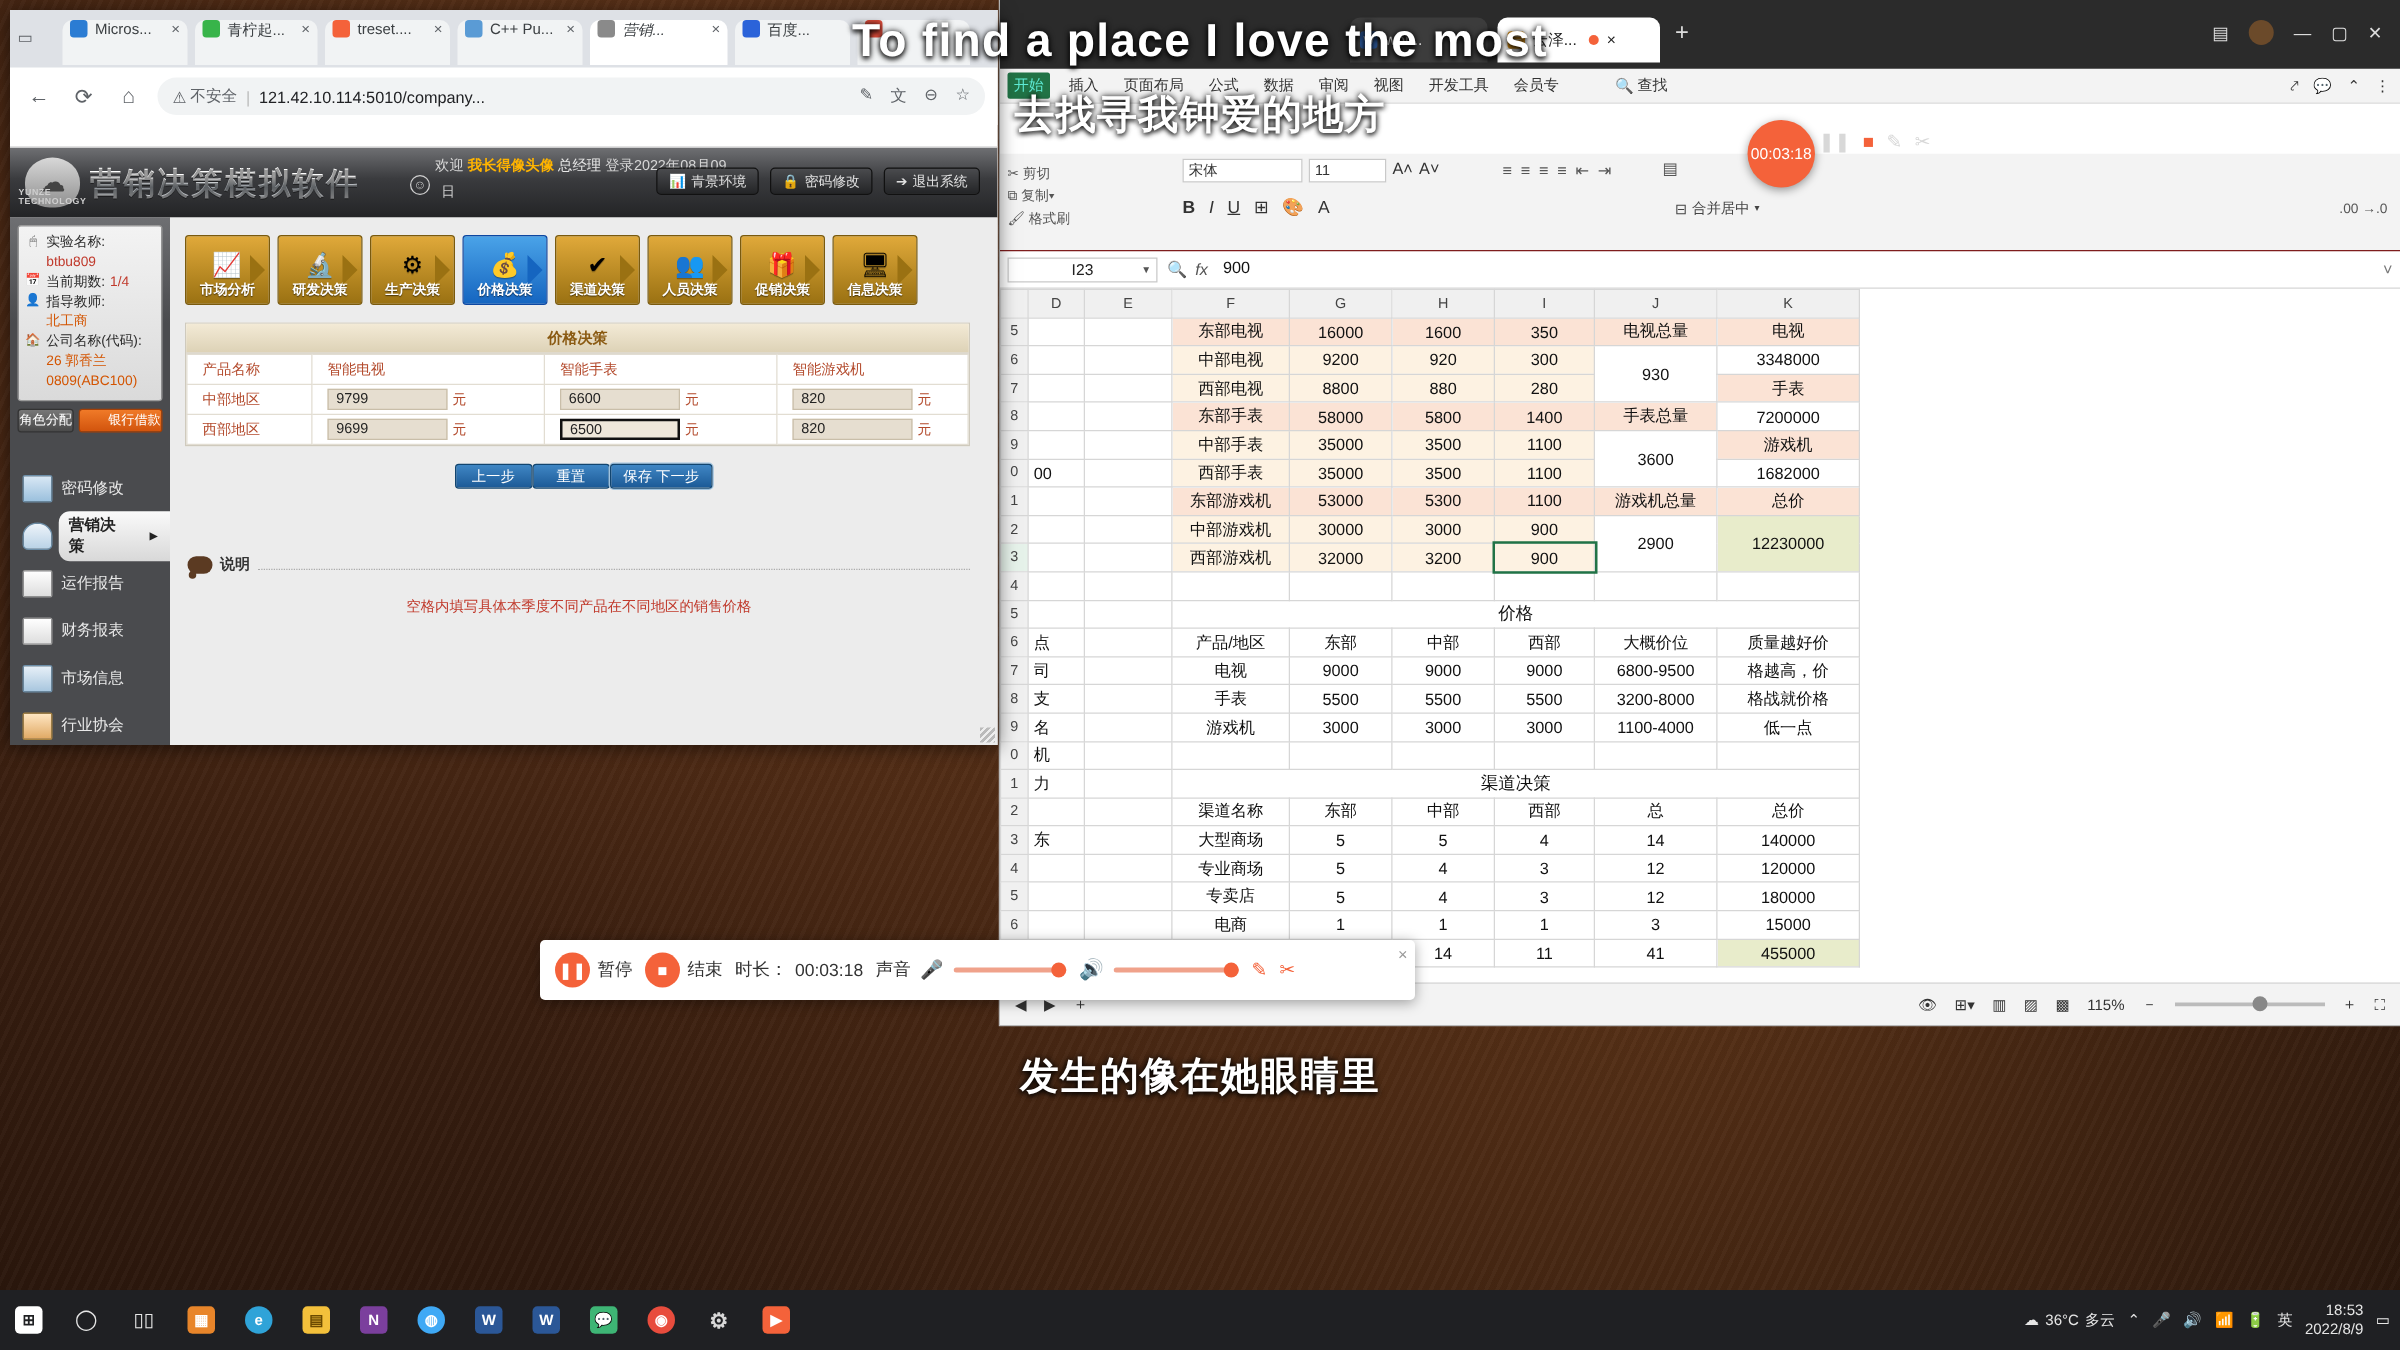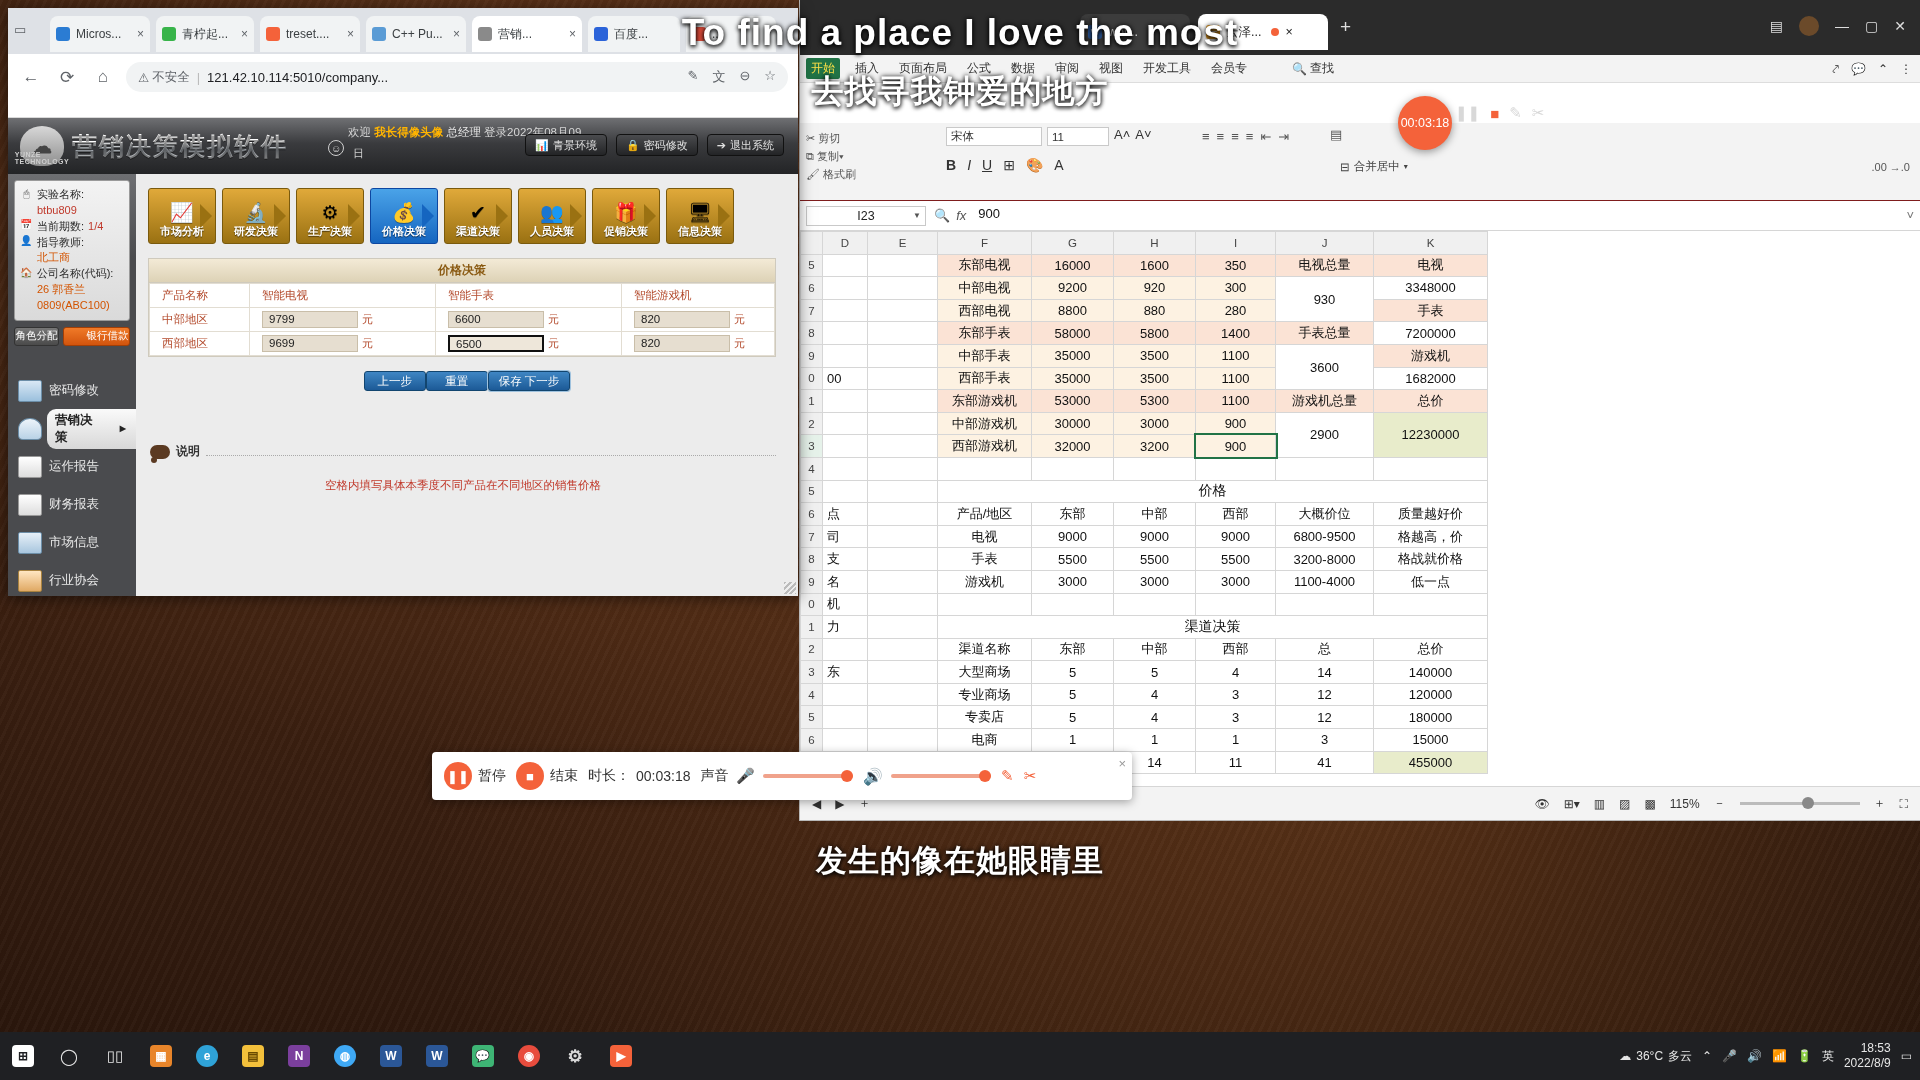--- a/index.html
+++ b/index.html
@@ -36,21 +36,21 @@
     position:absolute;top:14px;height:36px;border-radius:8px 8px 0 0;
     background:#3c3c3c;color:#ddd;font-size:12.5px;display:flex;align-items:center;
     gap:6px;padding:0 8px;white-space:nowrap;overflow:hidden;
   }
   .brow-tab.active{background:#fff;color:#222;}
   #excel-ribbon-tabs{
     height:28px;background:#f3f3f3;border-bottom:1px solid #ddd;display:flex;align-items:center;
     font-size:12px;color:#333;gap:10px;padding-left:6px;
   }
   #excel-ribbon-tabs .rt{padding:2px 5px;white-space:nowrap;}
-  #excel-ribbon-tabs .rt.start{background:#217346;color:#fde047;border-radius:2px;}
+  #excel-ribbon-tabs .rt.start{background:#217346;color:#5eead4;border-radius:2px;}
   #excel-ribbon{
     height:78px;background:#f3f3f3;border-bottom:1px solid #7f1d1d;position:relative;
     font-size:11.5px;color:#333;margin-top:40px;
   }
   #excel-formulabar{
     height:30px;background:#fff;border-bottom:1px solid #d6d6d6;display:flex;align-items:center;
     font-size:13px;color:#222;gap:8px;padding:0 6px;
   }
   #namebox{width:120px;height:20px;border:1px solid #c9c9c9;background:#fff;display:flex;
     align-items:center;justify-content:center;font-size:12.5px;position:relative;}
@@ -75,21 +75,21 @@
   }
   
   #simwin{
     position:absolute;left:8px;top:8px;width:790px;height:588px;
     background:#fff;box-shadow:0 2px 14px rgba(0,0,0,.55);
   }
   #sim-chrome{height:110px;background:#fff;border-bottom:1px solid #d9d9d9;position:relative;}
   #sim-tabstrip{height:46px;background:#dee1e6;position:relative;}
   .stab{
     position:absolute;top:8px;height:36px;border-radius:8px 8px 0 0;background:#f1f3f4;
-    display:flex;align-items:center;gap:6px;padding:0 6px;font-size:12px;color:#3c4043;
+    display:flex;gap:6px;padding:0 6px;font-size:12px;color:#3c4043;
     white-space:nowrap;overflow:hidden;
   }
   .stab.active{background:#fff;}
   .stab .fav{width:14px;height:14px;border-radius:3px;flex:none;}
   .stab .x{margin-left:auto;font-size:12px;color:#5f6368;}
   #sim-toolbar{height:46px;background:#fff;display:flex;align-items:center;gap:10px;padding:0 10px;}
   .navbtn{width:26px;height:26px;display:flex;align-items:center;justify-content:center;color:#5f6368;font-size:17px;}
   #urlbar{
     flex:1;height:30px;background:#f1f3f4;border-radius:16px;display:flex;align-items:center;
     gap:7px;padding:0 12px;font-size:13px;color:#202124;
@@ -691,21 +691,21 @@
       <div class="stab" style="left:252px;width:100px;">
         <span class="fav" style="background:#f4623a;"></span>
         <span>treset....</span>
         <span class="x">×</span>
       </div>
       <div class="stab" style="left:358px;width:100px;">
         <span class="fav" style="background:#5a9bd5;"></span>
         <span>C++ Pu...</span>
         <span class="x">×</span>
       </div>
-      <div class="stab active" style="left:464px;width:110px;">
+      <div class="stab active" style="left:464px;width:110px;font-style:italic;">
         <span class="fav" style="background:#8a8a8a;"></span>
         <span>营销...</span>
         <span class="x">×</span>
       </div>
       <div class="stab" style="left:580px;width:92px;">
         <span class="fav" style="background:#2b63d9;"></span>
         <span>百度...</span>
       </div>
       <div class="stab" style="left:678px;width:90px;">
         <span class="fav" style="background:#d94b3a;"></span>

